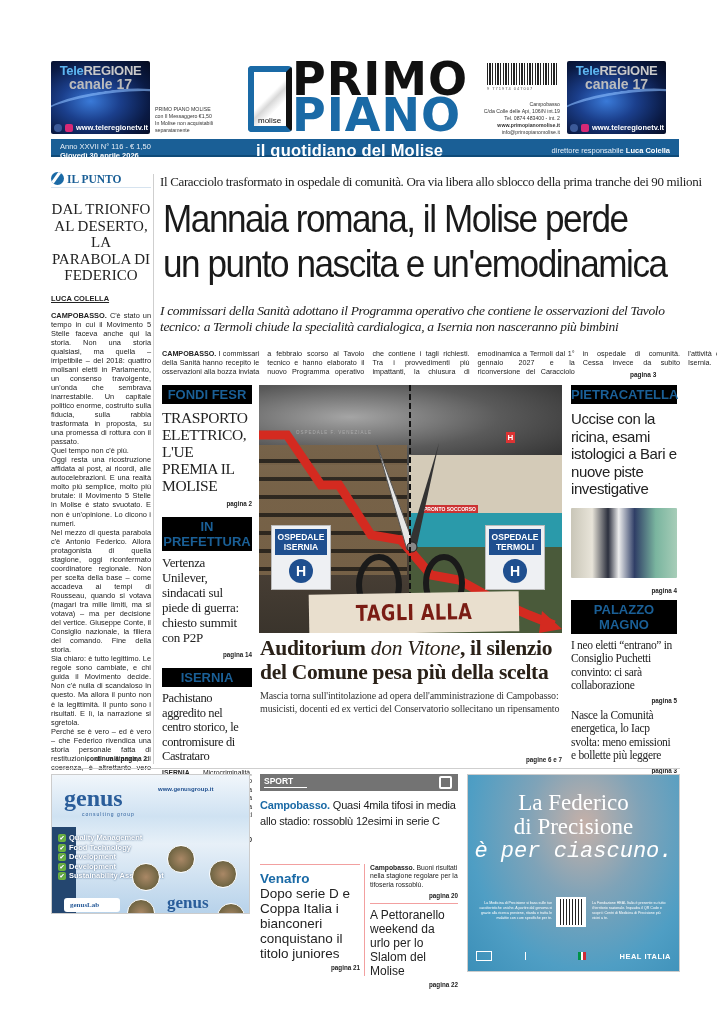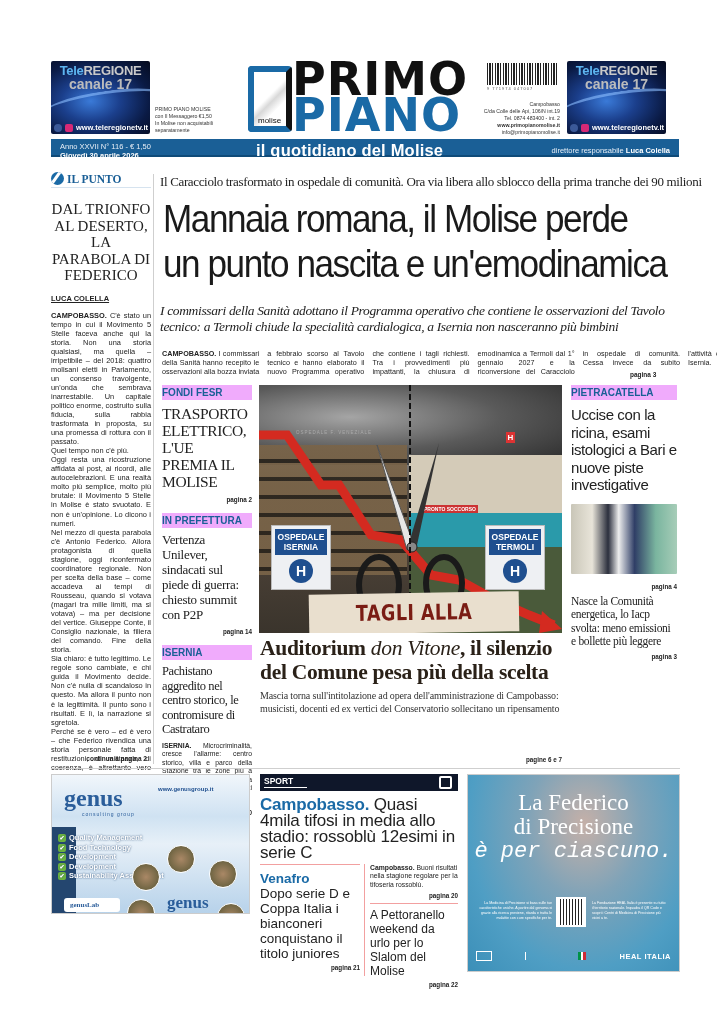--- a/index.html
+++ b/index.html
@@ -54,21 +54,21 @@
   
   .kicker { position: absolute; left: 160px; top: 174px; font-family: "Liberation Serif", serif; font-size: 13px; color: #222; letter-spacing: -0.35px; white-space: nowrap; }
   .main-head { position: absolute; left: 163px; top: 196px; width: 520px; font-family: "Liberation Sans", sans-serif; font-size: 39px; line-height: 45px; color: #1a1a1a; letter-spacing: -1.6px; transform: scaleX(0.9); transform-origin: left top; white-space: nowrap; }
   .sub-head { position: absolute; left: 160px; top: 303px; width: 522px; font-family: "Liberation Serif", serif; font-style: italic; font-size: 13.5px; line-height: 16px; color: #222; letter-spacing: -0.35px; }
   .lead-cols { position: absolute; left: 162px; top: 349px; width: 518px; font-size: 7.2px; line-height: 9px; color: #222; column-count: 5; column-gap: 8px; text-align: justify; height: 28px; }
   .lead-cols b { font-weight: bold; }
   .lead-pag { position: absolute; left: 630px; top: 371px; font-size: 6.5px; font-weight: bold; }
 
   
   .side-mid { position: absolute; left: 162px; top: 385px; width: 90px; }
-  .sec-label { background: #f0abfc; color: #1a5f96; font-weight: bold; font-size: 10px; padding: 2px 0; }
+  .sec-label { background: #000000; color: #1a5f96; font-weight: bold; font-size: 13px; text-align: center; padding: 2px 0; }
   .serif-head { font-family: "Liberation Serif", serif; color: #222; }
   .pag { text-align: right; font-size: 6.3px; font-weight: bold; color: #222; }
 
   
   .photo { position: absolute; left: 259px; top: 385px; width: 303px; height: 248px; overflow: hidden;
     background: linear-gradient(180deg, #3a3a3a 0%, #6b6b6b 18%, #8c8c8c 28%, #5a5248 40%, #4a4036 70%, #3a342c 100%); }
   .photo .cloud { position: absolute; left: 0; top: 0; width: 100%; height: 80px; background: radial-gradient(ellipse at 30% 40%, #a5a5a5 0%, #5a5a5a 50%, #2a2a2a 100%); }
   .photo .bldg-left { position: absolute; left: 0; top: 60px; width: 148px; height: 130px; background: repeating-linear-gradient(180deg, #7a6448 0 14px, #2a241c 14px 18px); opacity: 0.9; }
   .photo .bldg-right { position: absolute; left: 150px; top: 70px; width: 153px; height: 60px; background: #d4cbb8; }
   .photo .teal { position: absolute; left: 150px; top: 128px; width: 153px; height: 34px; background: #2a9aaa; }
@@ -102,24 +102,24 @@
   .ad-genus .www { position: absolute; left: 106px; top: 11px; font-size: 6px; color: #1f4f8f; font-weight: bold; }
   .ad-genus .band { position: absolute; left: 0; top: 52px; width: 24px; height: 146px; background: #24466f; }
   .ad-genus ul { position: absolute; list-style: none; left: 6px; font-size: 7.5px; color: #fff; line-height: 9.5px; font-weight: bold; text-shadow: 0 0 2px #24466f; }
   .ad-genus ul li::before { content: "✔"; display: inline-block; width: 8px; height: 8px; margin-right: 3px; background: #6cb33f; color: #fff; font-size: 6px; line-height: 8px; text-align: center; border-radius: 2px; }
   .ad-genus ul.blue li::before { background: #3a8ad4; }
   .ad-genus .circle { position: absolute; width: 28px; height: 28px; border-radius: 50%; background: radial-gradient(circle, #a86 0%, #553 100%); border: 1px solid #fff; }
   .ad-genus .center-logo { position: absolute; left: 115px; top: 118px; font-family: "Liberation Serif", serif; font-size: 17px; color: #2a5d9a; font-weight: bold; }
   .ad-genus .genuslab { position: absolute; left: 12px; top: 123px; width: 56px; height: 14px; background: #fff; border-radius: 3px; font-size: 7px; color: #2a5d9a; font-weight: bold; font-family: "Liberation Serif", serif; padding-left: 6px; line-height: 14px; }
 
   .sport-box { position: absolute; left: 260px; top: 774px; width: 198px; }
-  .sport-bar { height: 17px; background: #0f172a; position: relative; }
+  .sport-bar { height: 17px; background: #737373; position: relative; }
   .sport-bar .lbl { position: absolute; left: 4px; top: 2px; color: #fff; font-weight: bold; font-size: 8.5px; border-bottom: 1px solid #fff; padding-right: 14px; padding-bottom: 1px; }
   .sport-bar .p-icon { position: absolute; right: 6px; top: 2px; width: 13px; height: 13px; border: 2px solid #fff; border-radius: 2px; }
-  .sport-main { margin-top: 6px; font-size: 17px; line-height: 16px; color: #222; letter-spacing: -0.2px; }
+  .sport-main { margin-top: 6px; font-size: 11px; line-height: 16px; color: #222; letter-spacing: -0.2px; }
   .sport-main b, .venafro b { color: #1a6aa6; font-weight: bold; }
   .sport-split { position: absolute; top: 90px; left: 0; width: 198px; height: 112px; }
   .sport-left { position: absolute; left: 0; top: 0; width: 100px; border-top: 1px solid #f2a0a0; padding-top: 6px; }
   .sport-vline { position: absolute; left: 104px; top: 0; width: 1px; height: 112px; background: #f2a0a0; }
   .sport-right { position: absolute; left: 110px; top: 0; width: 88px; }
   .venafro { font-size: 13.5px; line-height: 15px; color: #222; }
   .sport-small { font-size: 6.8px; line-height: 8.4px; color: #222; }
   .sport-small b { font-weight: bold; }
   .sport-head2 { font-size: 12px; line-height: 14px; color: #222; margin-top: 4px; border-top: 1px solid #f2a0a0; padding-top: 4px; }
 
@@ -285,20 +285,25 @@
 <div class="aud-sub">Mascia torna sull'intitolazione ad opera dell'amministrazione di Campobasso: musicisti, docenti ed ex vertici del Conservatorio sollecitano un ripensamento</div>
 <div class="aud-pag">pagine 6 e 7</div>
 
 <div class="col-right">
   <div>
     <div class="sec-label">PIETRACATELLA</div>
     <div style="font-size:15px;line-height:17.5px;margin-top:6px;color:#222;letter-spacing:-0.4px;">Uccise con la ricina, esami istologici a Bari e nuove piste investigative</div>
     <div style="margin-top:10px;height:70px;background:linear-gradient(90deg,#c9c6b8 0%,#e8e4d9 20%,#2b2f3d 35%,#eee 45%,#2f3e66 60%,#7ab59f 80%,#a7cdb8 100%);border-radius:1px;"></div>
     <div class="pag" style="margin-top:9px;">pagina 4</div>
   </div>
+  <div style="margin-top:6px;">
+    <div class="sec-label">PALAZZO MAGNO</div>
+    <div class="serif-head" style="font-size:11.5px;line-height:13.5px;margin-top:5px;letter-spacing:-0.3px;">I neo eletti “entrano” in Consiglio Puchetti convinto: ci sarà collaborazione</div>
+    <div class="pag" style="margin-top:4px;">pagina 5</div>
+  </div>
   <div style="margin-top:5px;">
     <div class="serif-head" style="font-size:11.5px;line-height:13.5px;letter-spacing:-0.3px;">Nasce la Comunità energetica, lo Iacp svolta: meno emissioni e bollette più leggere</div>
     <div class="pag" style="margin-top:4px;">pagina 3</div>
   </div>
 </div>
 
 <div class="hline" style="left:51px;top:768px;width:629px;"></div>
 
 <div class="ad-genus">
   <div class="logo-g">genus</div>

